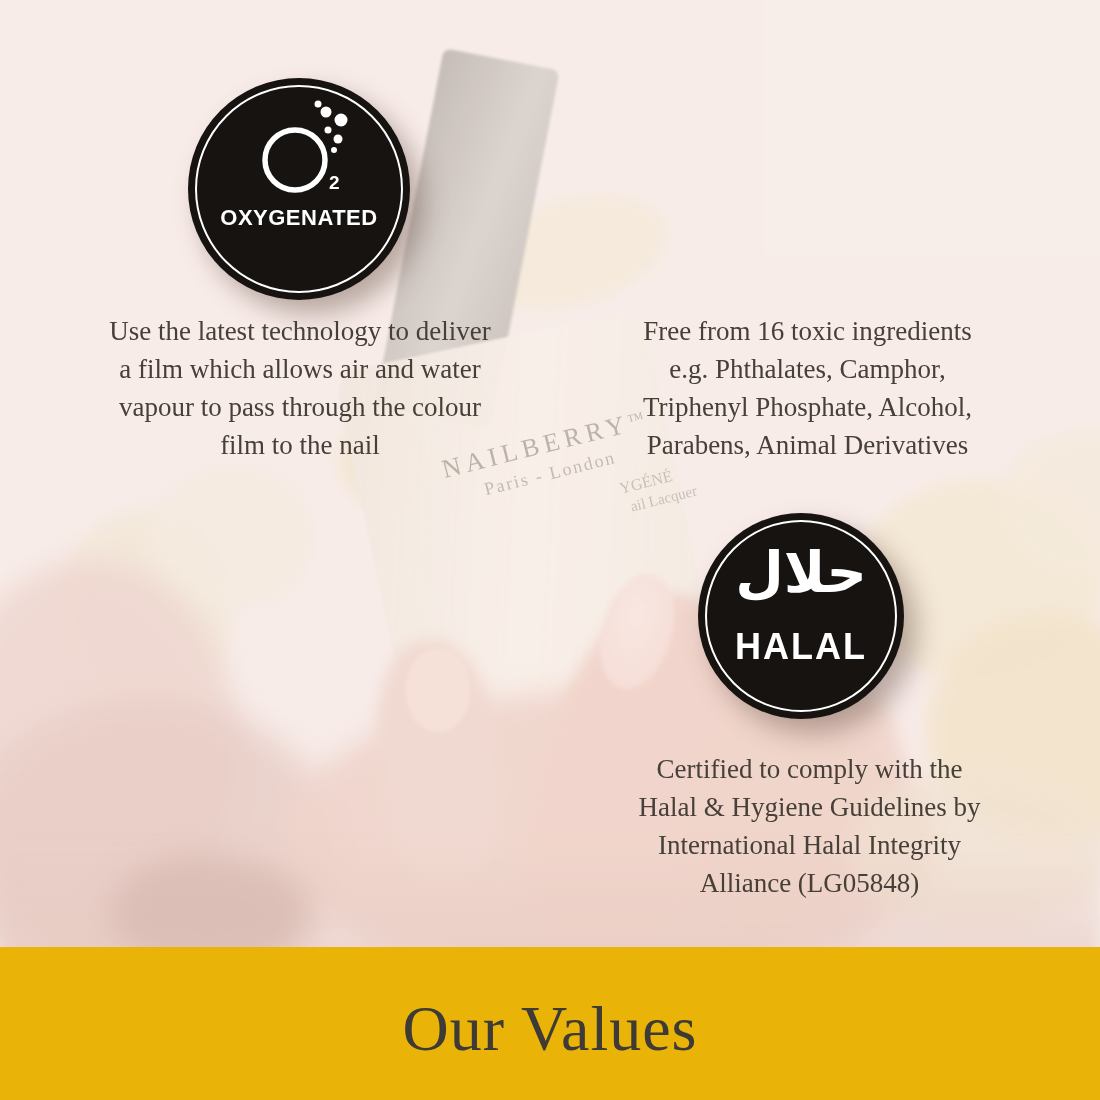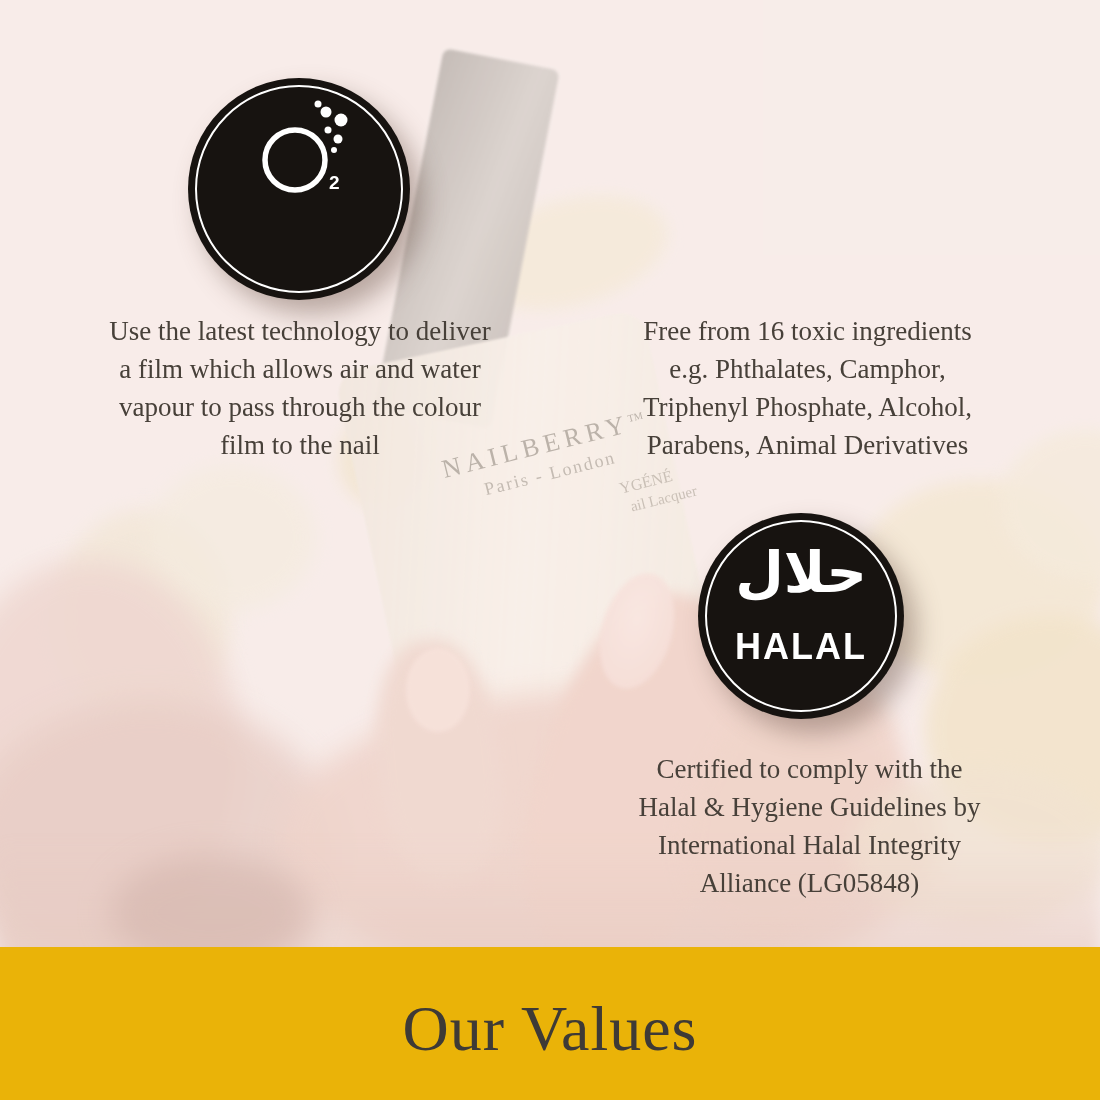--- a/index.html
+++ b/index.html
@@ -129,20 +129,21 @@
     <svg width="120" height="120" viewBox="0 0 120 120">
       <circle cx="52" cy="72" r="30" fill="none" stroke="#fff" stroke-width="5.5"></circle>
       <circle cx="75" cy="16" r="3.5" fill="#fff"></circle>
       <circle cx="83" cy="24" r="5.5" fill="#fff"></circle>
       <circle cx="98" cy="32" r="6.5" fill="#fff"></circle>
       <circle cx="85" cy="42" r="3.5" fill="#fff"></circle>
       <circle cx="95" cy="51" r="4.5" fill="#fff"></circle>
       <circle cx="91" cy="62" r="3" fill="#fff"></circle>
       <text x="86" y="101" font-size="19" font-weight="bold" fill="#fff" font-family="Liberation Sans, sans-serif">2</text>
     </svg>
+    <div class="abs lbl">OXYGENATED</div>
   </div>
 
 
 
   <div class="badge b4">
     <div class="abs hl">HALAL</div>
     <div class="abs ar">حلال</div>
   </div>
 
   <div class="desc d1">Use the latest technology to deliver

